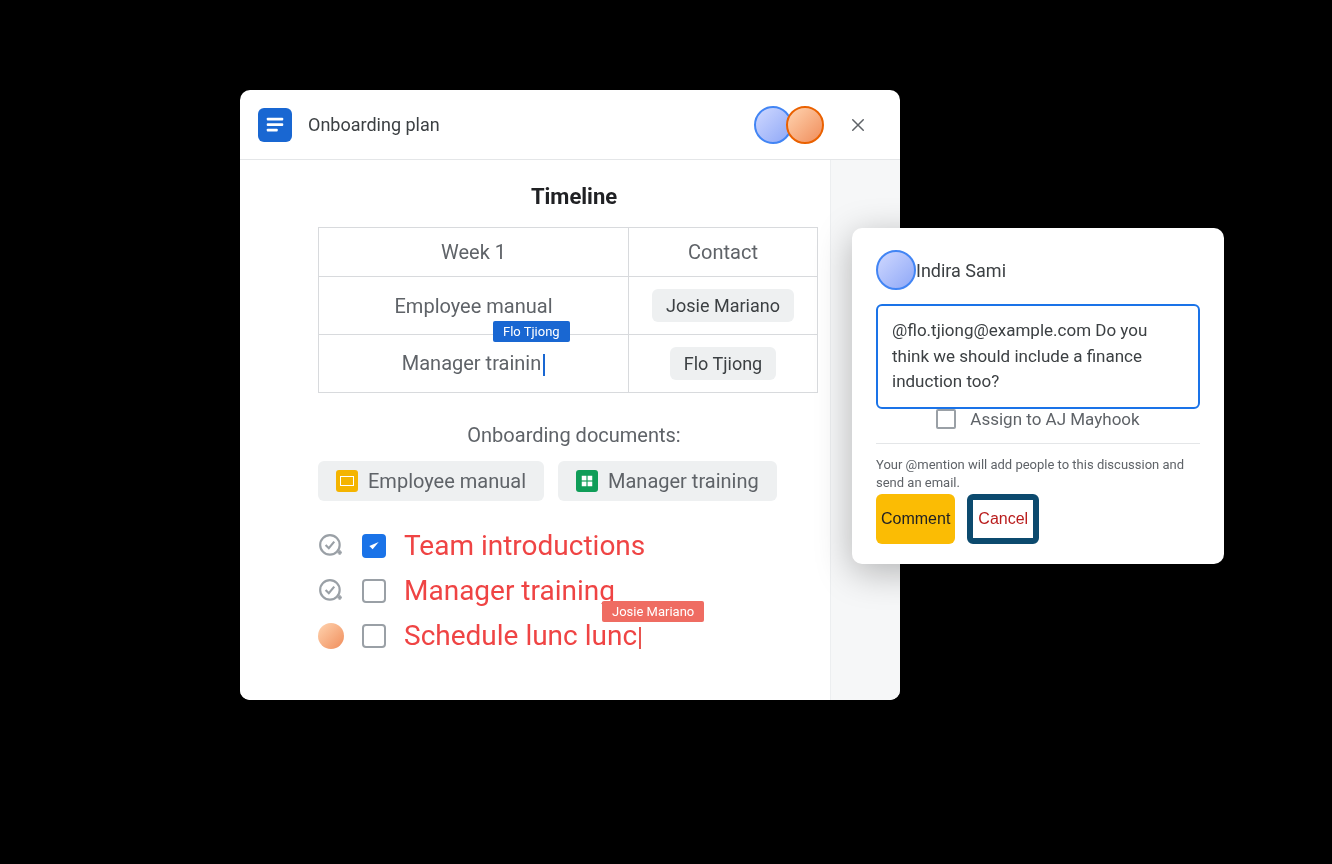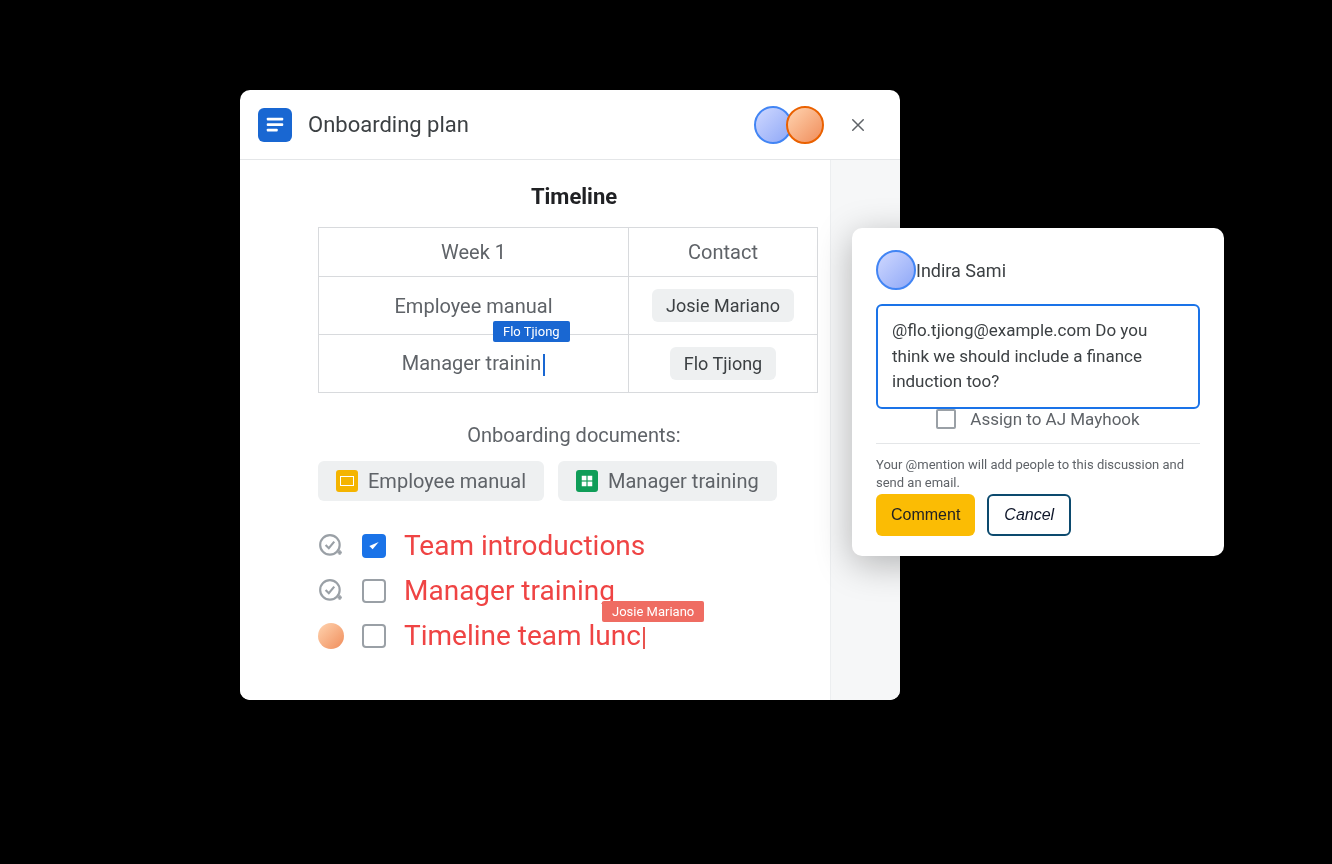--- a/index.html
+++ b/index.html
@@ -28,21 +28,21 @@
   }
   .docs-logo {
     width: 34px; height: 34px;
     background: #1967d2;
     border-radius: 6px;
     display: flex; align-items: center; justify-content: center;
     margin-right: 16px;
   }
   .docs-logo svg { width: 22px; height: 22px; }
   .doc-title {
-    font-size: 22px;
+    font-size: 18px;
     color: #3c4043;
     flex: 1;
   }
   .avatars { display: flex; align-items: center; gap: 0; }
   .avatar {
     width: 38px; height: 38px; border-radius: 50%;
     border: 2px solid #fff; position: relative;
     display:flex;align-items:center;justify-content:center;
     font-size:14px;color:#fff;font-weight:500;
   }
@@ -176,25 +176,25 @@
   }
   .assign-chk{
     width:20px;height:20px;border:2px solid #9aa0a6;border-radius:2px;
   }
   .cc-hint{
     font-size:13px;color:#5f6368;line-height:1.4;
     margin-bottom:2px;
   }
   .cc-buttons{display:flex;gap:12px;}
   .btn{
-    font-size:16px;padding:10px 15px;border-radius:6px;
+    font-size:16px;padding:10px 5px;border-radius:6px;
     border:none;cursor:pointer;
   }
   .btn-primary{background:#fbbc04;color:#202124;}
-  .btn-secondary{background:#fff;border:2px solid #0c4a6e;color:#0f172a;font-style:italic;}
+  .btn-secondary{background:#fff;border:6px solid #0c4a6e;color:#b91c1c;}
 </style>
 </head>
 <body>
 
 <div class="canvas">
   <div class="header">
     <div class="docs-logo">
       <svg viewBox="0 0 24 24">
           <rect x="3" y="4" width="18" height="3" rx="1" fill="#fff"></rect>
           <rect x="3" y="10" width="18" height="3" rx="1" fill="#fff"></rect>
@@ -281,21 +281,21 @@
             </svg>
         </span>
         <span class="chk"></span>
         <span class="task-text">Manager training</span>
       </div>
 
       <div class="task-row" style="position:relative;">
         <span class="task-avatar-small"></span>
         <span class="chk"></span>
         <span class="task-text">
-          <span>Timeline team lunc</span><span class="caret red"></span>
+          <span>Schedule lunc lunc</span><span class="caret red"></span>
         </span>
         <span class="cursor-tag red" style="left:284px;top:-18px">Josie Mariano</span>
       </div>
 
     </div>
     <div class="margin-right"></div>
   </div>
 </div>
 
 <div class="comment-card">

